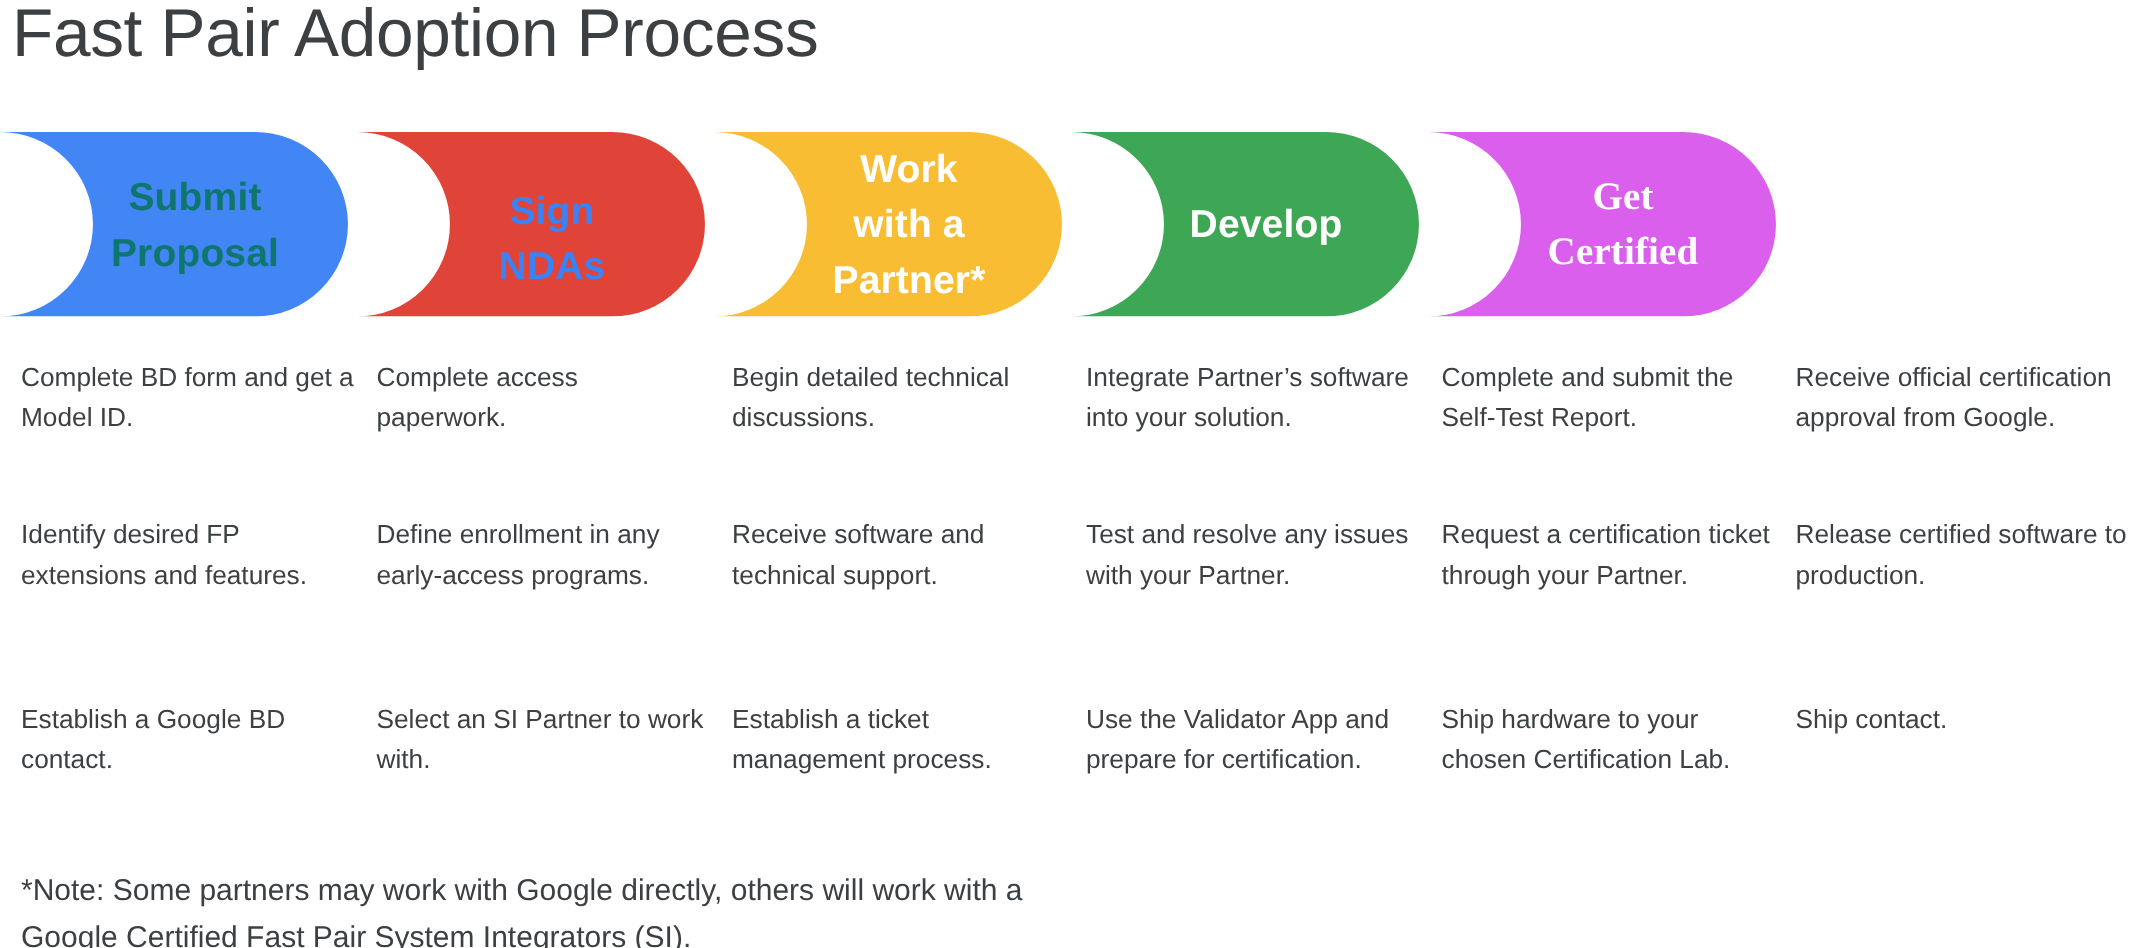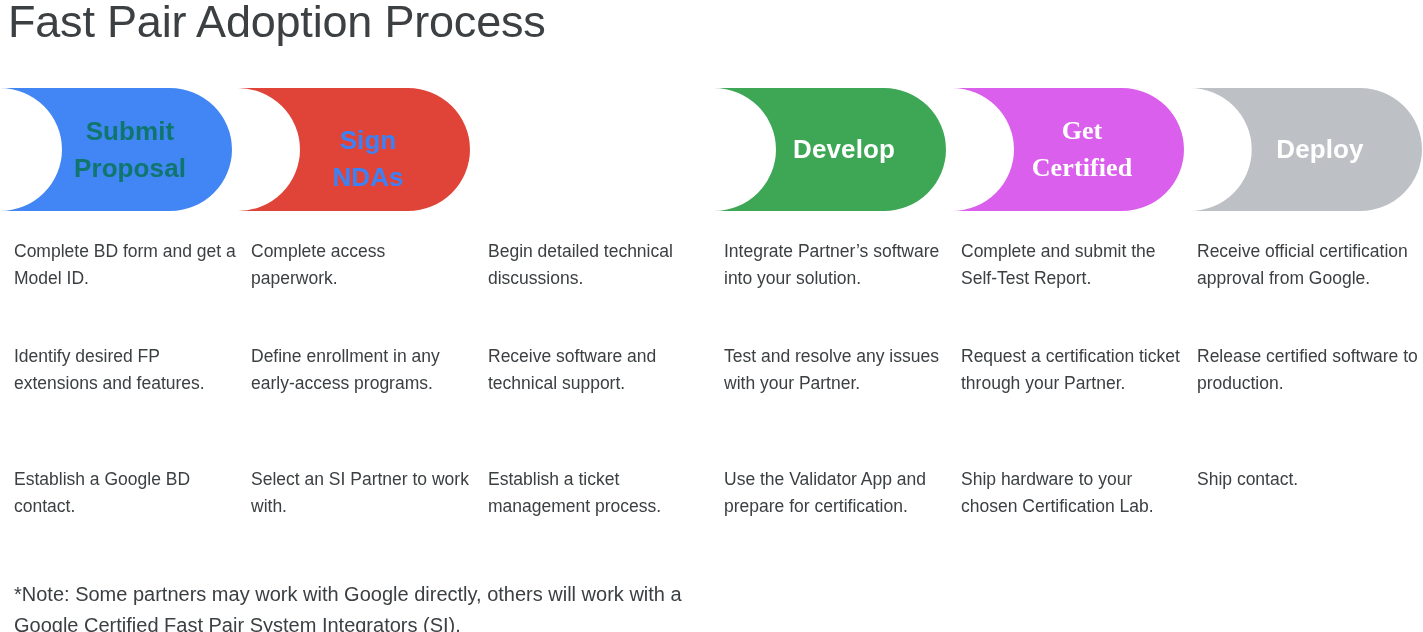--- a/index.html
+++ b/index.html
@@ -123,42 +123,44 @@
   </div>
 
   <div class="band" style="left:238px;">
     <svg class="band-shape" viewBox="0 0 232 123" preserveAspectRatio="none">
       <path d="M0,0 H170 A62,61.5 0 0 1 170,123 H0 A62,61.5 0 0 0 0,0 Z" fill="#e04337"></path>
     </svg>
     <div class="band-label" style="color: #3b82f6; margin-top: 18px;">Sign
 NDAs</div>
   </div>
 
+  <div class="band" style="left:476px;">
+    <svg class="band-shape" viewBox="0 0 232 123" preserveAspectRatio="none">
+      <path d="M0,0 H170 A62,61.5 0 0 1 170,123 H0 A62,61.5 0 0 0 0,0 Z" fill="#f8bd33"></path>
+    </svg>
+    <div class="band-label" style="color: rgb(255, 255, 255);">Work
+with a
+Partner*</div>
+  </div>
 
   <div class="band" style="left:714px;justify-content:flex-end;">
     <svg class="band-shape" viewBox="0 0 232 123" preserveAspectRatio="none">
       <path d="M0,0 H170 A62,61.5 0 0 1 170,123 H0 A62,61.5 0 0 0 0,0 Z" fill="#3da755"></path>
     </svg>
     <div class="band-label" style="color: rgb(255, 255, 255);">Develop</div>
   </div>
 
   <div class="band" style="left:952px;">
     <svg class="band-shape" viewBox="0 0 232 123" preserveAspectRatio="none">
       <path d="M0,0 H170 A62,61.5 0 0 1 170,123 H0 A62,61.5 0 0 0 0,0 Z" fill="#da5fec"></path>
     </svg>
     <div class="band-label" style="color: rgb(255, 255, 255); font-family: Liberation Serif, serif;">Get
 Certified</div>
   </div>
 
-  <div class="band" style="left:1190px;">
-    <svg class="band-shape" viewBox="0 0 233 123" preserveAspectRatio="none">
-      <path d="M0,0 H171 A62,61.5 0 0 1 171,123 H0 A62,61.5 0 0 0 0,0 Z" fill="#bdc1c6"></path>
-    </svg>
-    <div class="band-label" style="color: rgb(255, 255, 255);">Deploy</div>
-  </div>
 
 </div>
 
 <div class="columns">
 
   <div class="column" style="left:14px;">
     <div class="cell row0">Complete BD form and get a Model ID.</div>
     <div class="cell row1">Identify desired FP extensions and features.</div>
     <div class="cell row2">Establish a Google BD contact.</div>
   </div>

